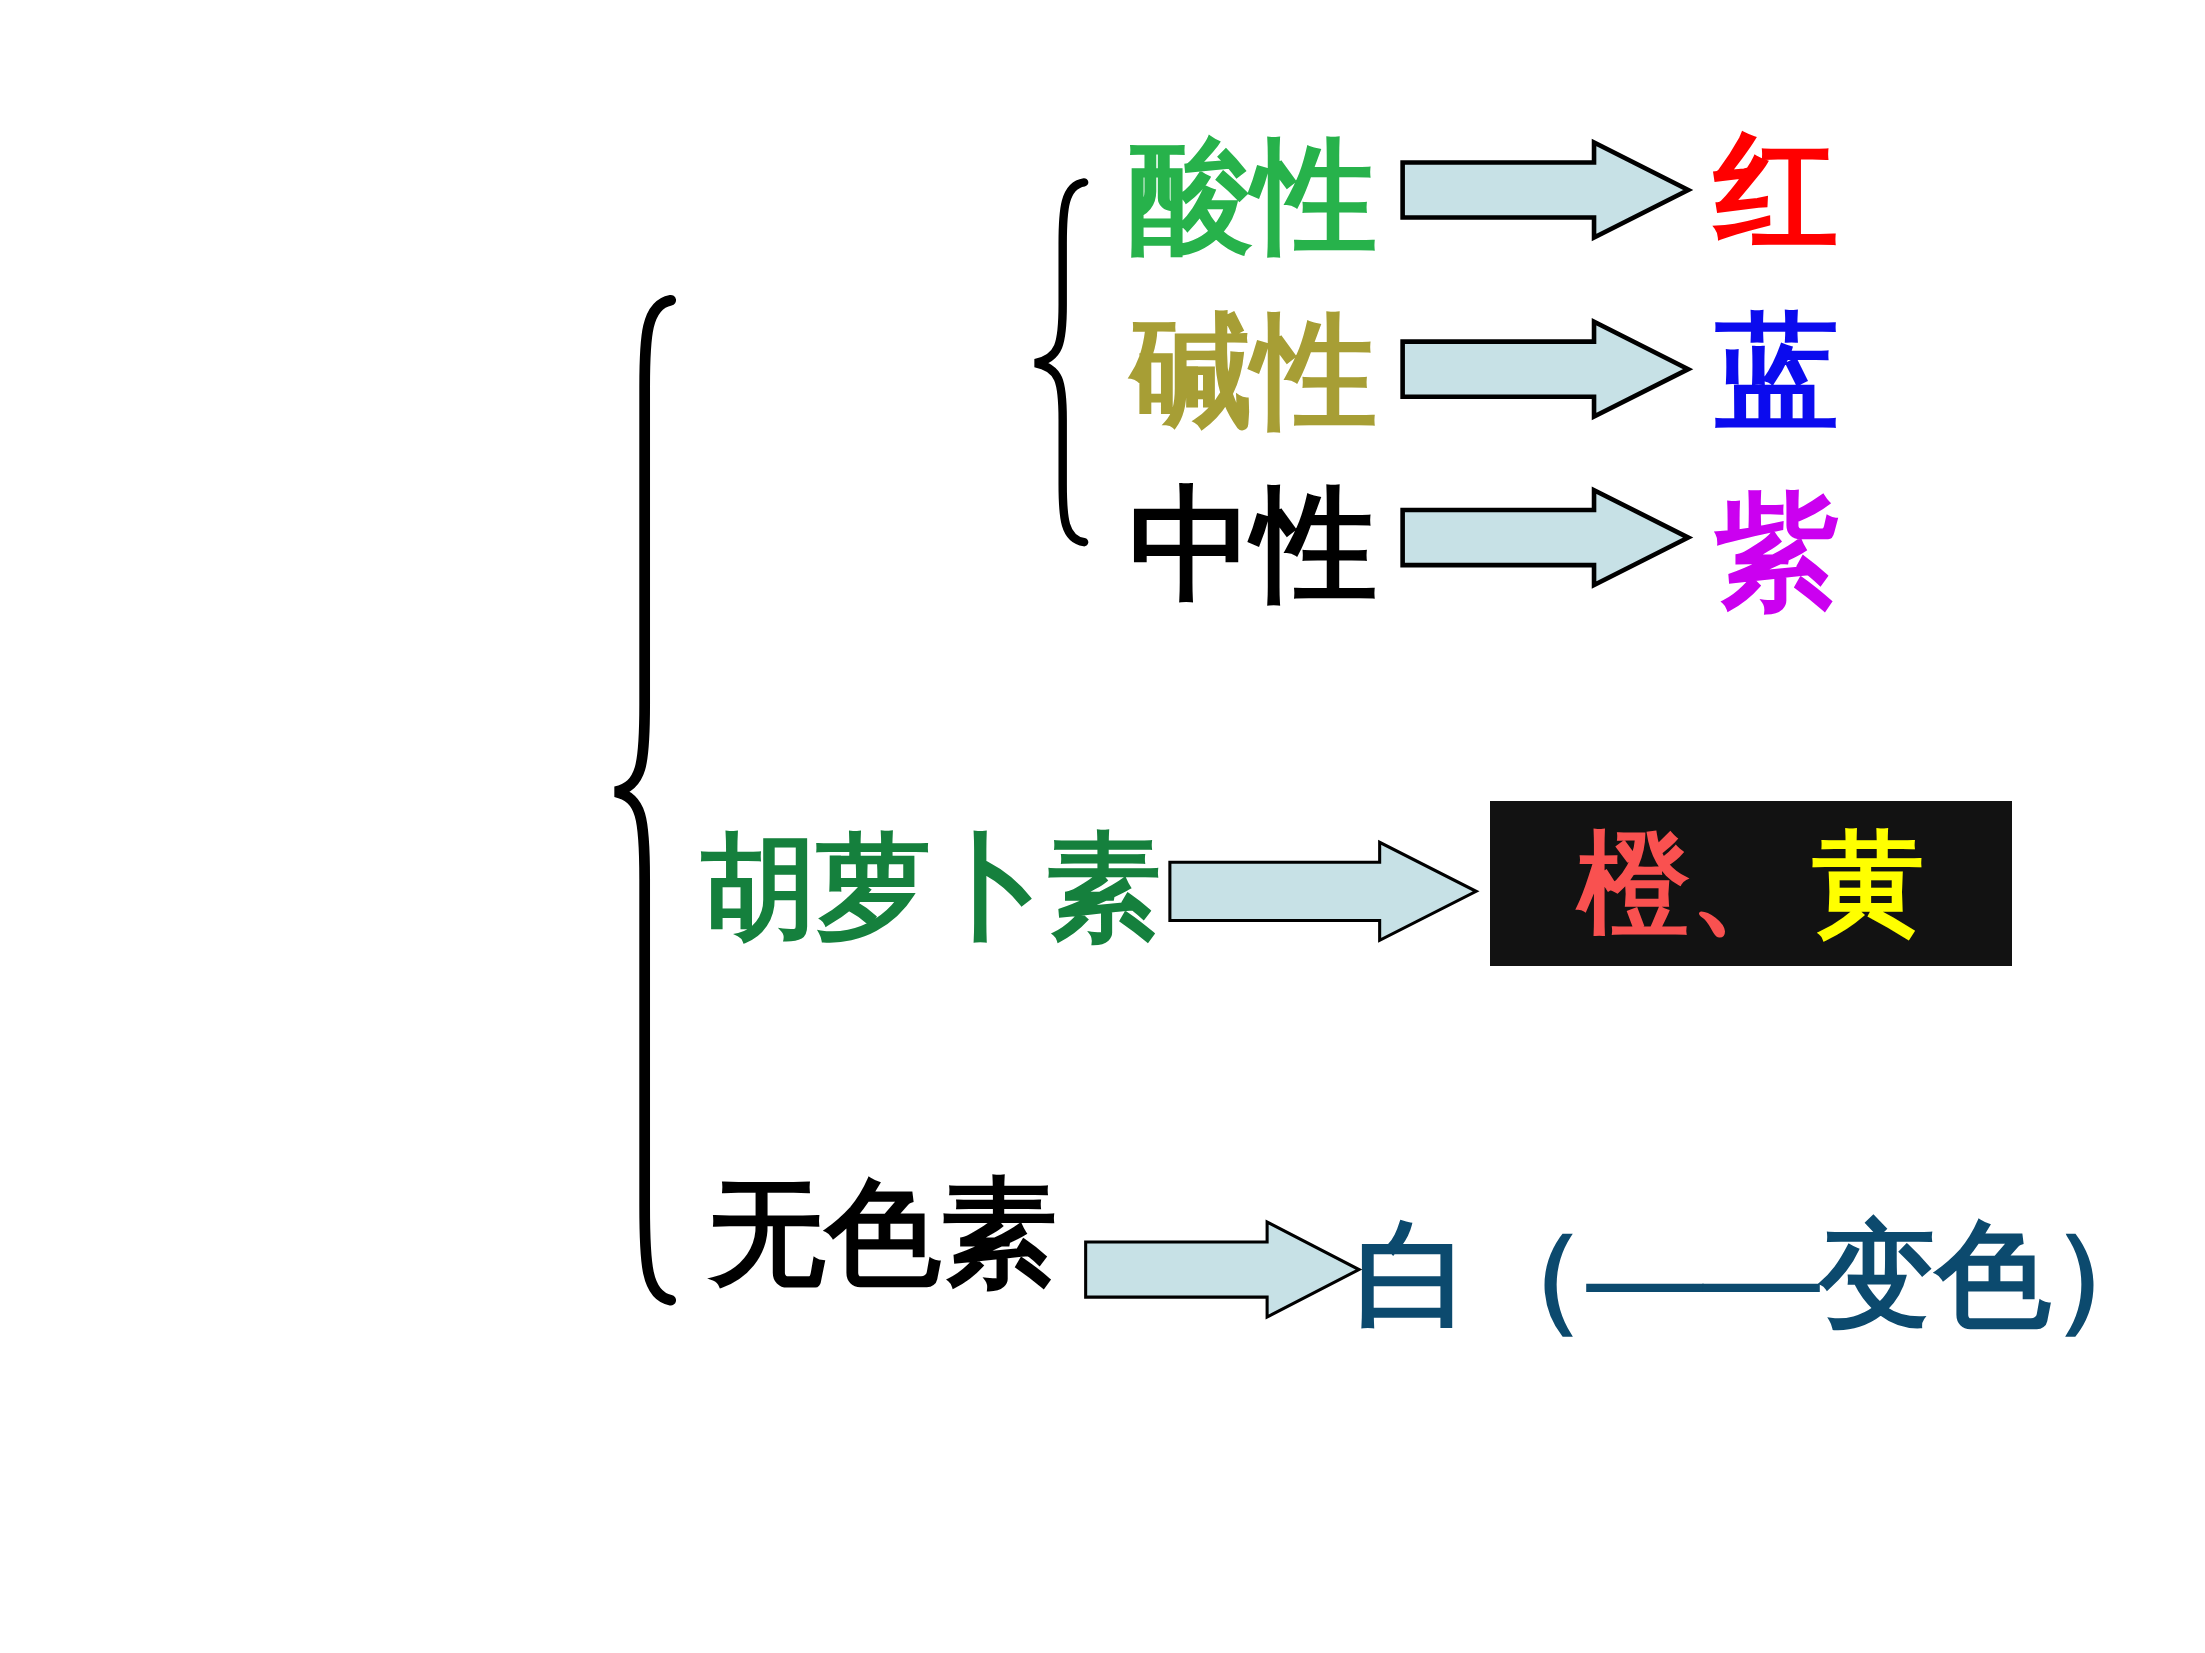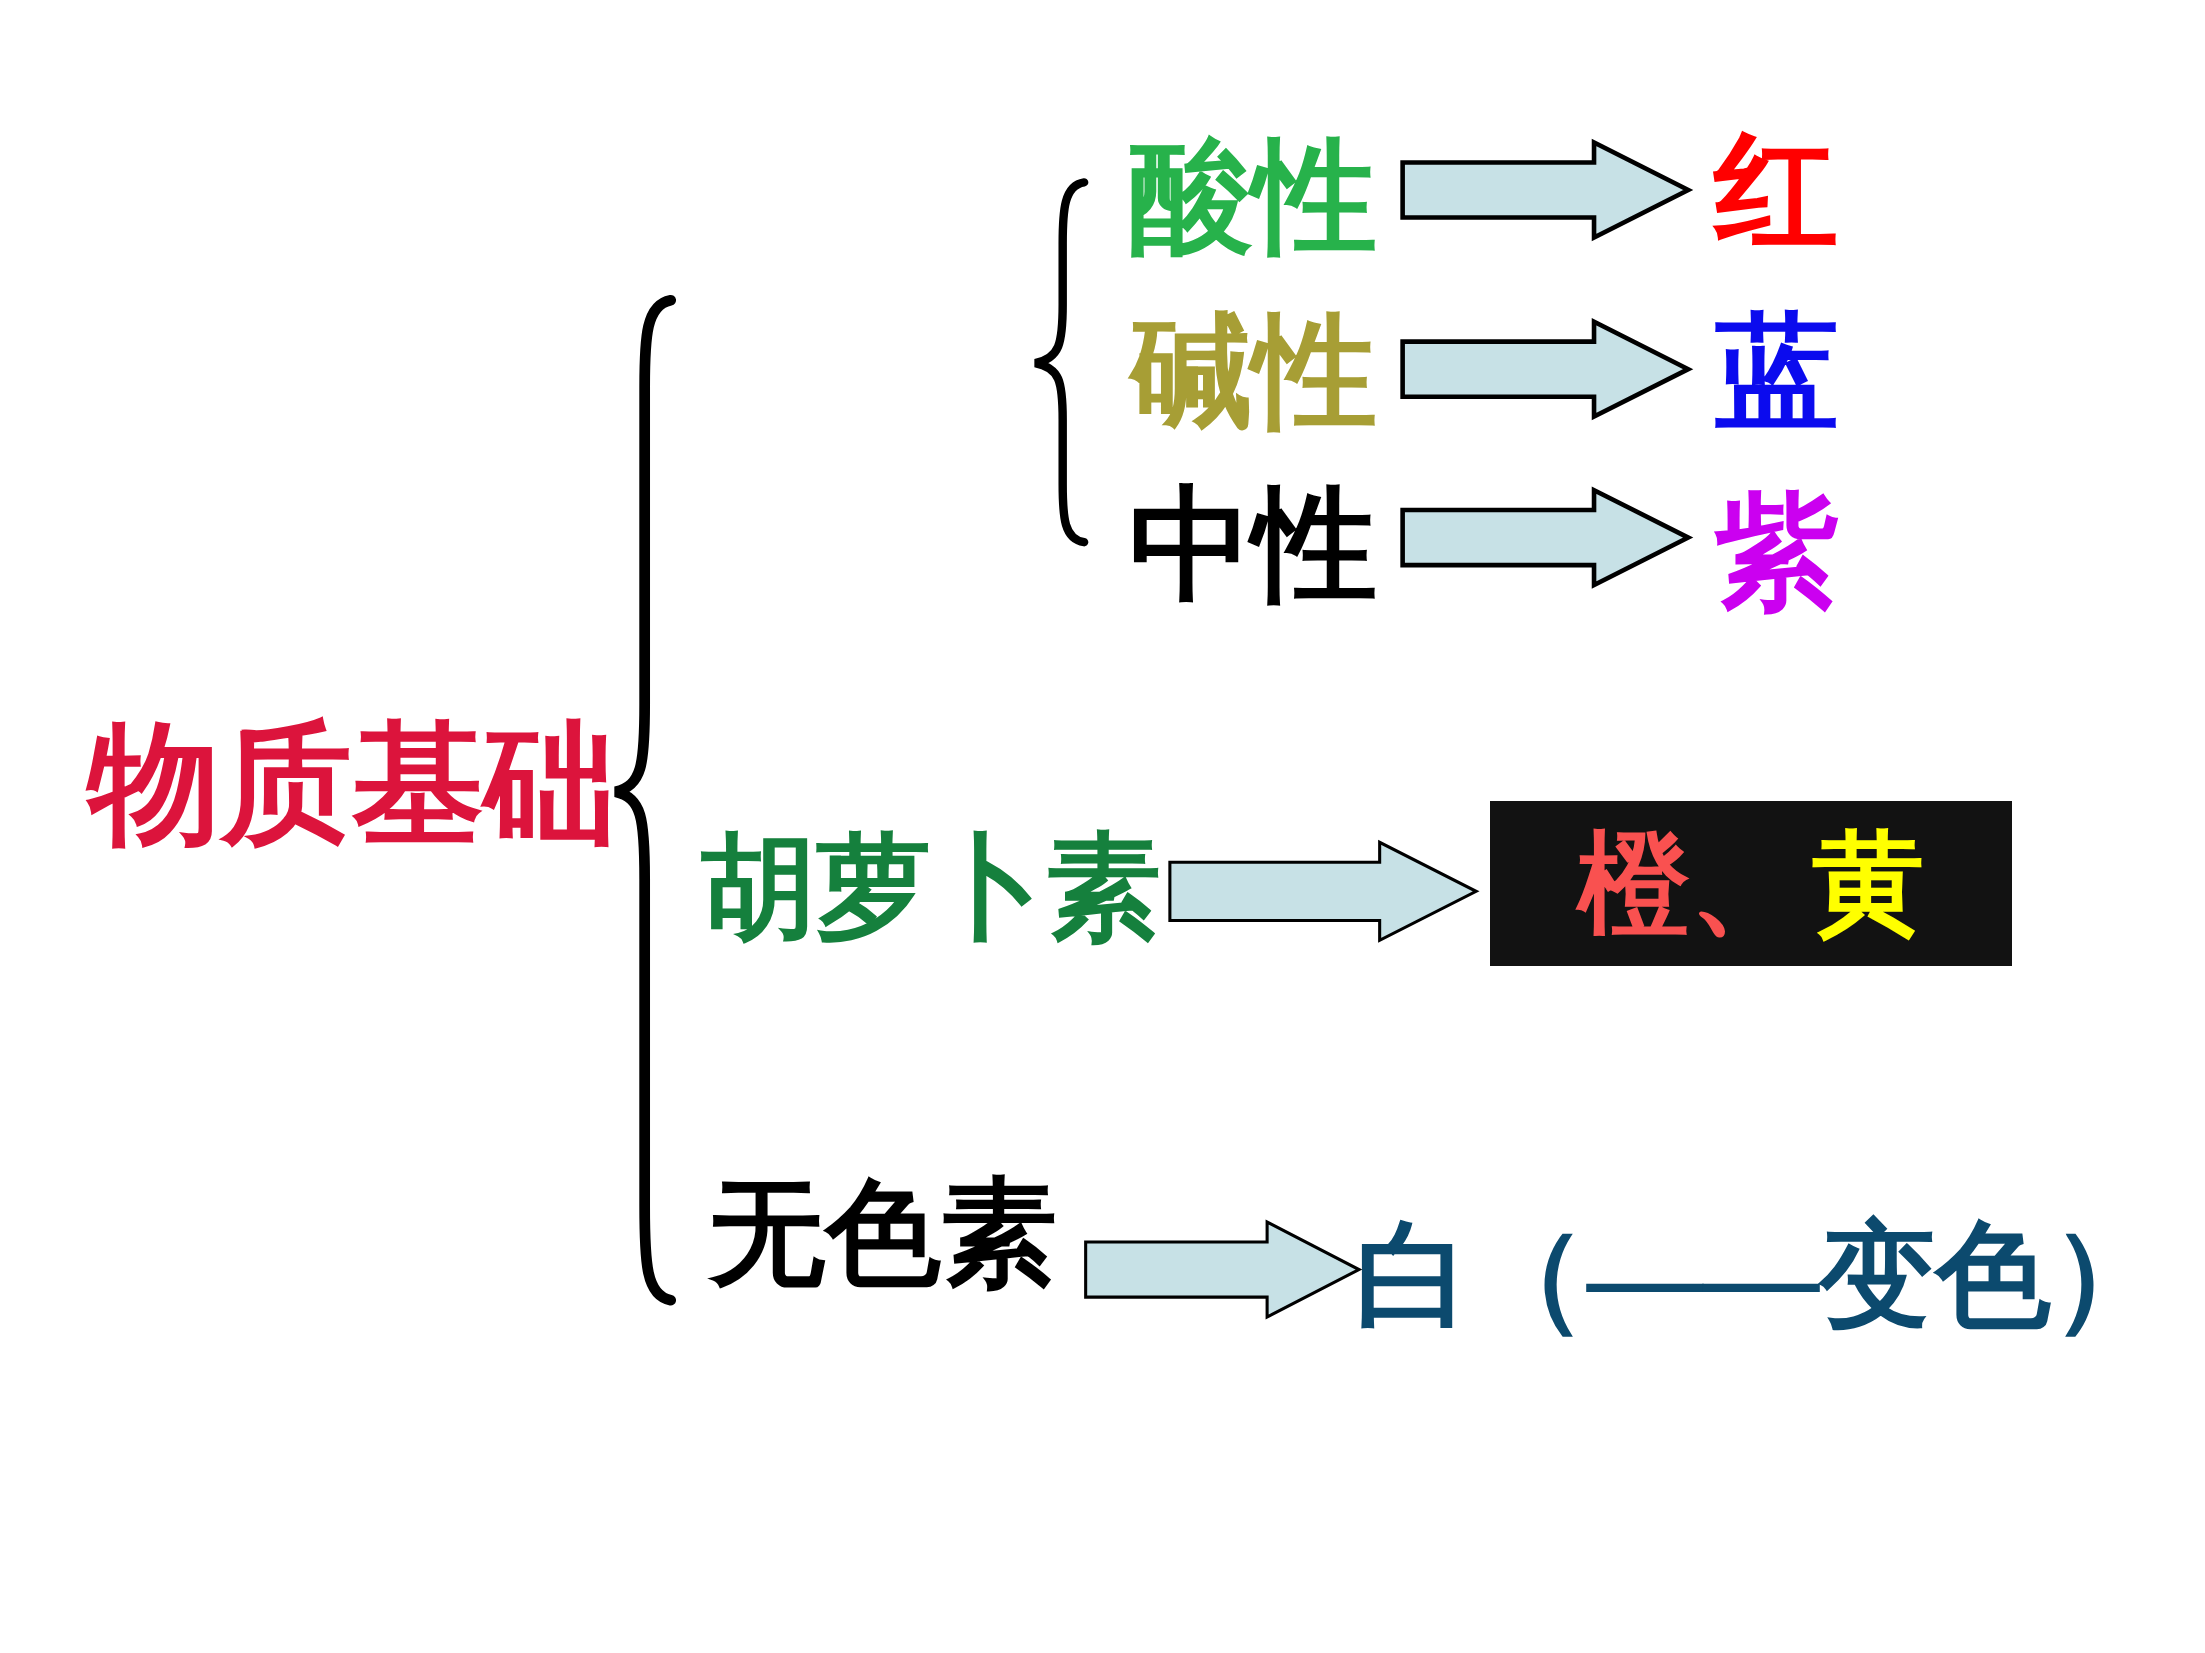--- a/index.html
+++ b/index.html
@@ -90,21 +90,20 @@
              L 1388 632
              C 1388 676 1390 704 1416 708"></path>
 
     <polygon class="arrow" stroke-width="6" points="1832,212 2082,212 2082,186 2205,248 2082,310 2082,284 1832,284" fill="#c7e1e6" stroke="#000000"></polygon>
     <polygon class="arrow" stroke-width="6" points="1832,446 2082,446 2082,420 2205,482 2082,544 2082,518 1832,518" fill="#c7e1e6" stroke="#000000"></polygon>
     <polygon class="arrow" stroke-width="6" points="1832,666 2082,666 2082,640 2205,702 2082,764 2082,738 1832,738" fill="#c7e1e6" stroke="#000000"></polygon>
     <polygon class="arrow" stroke-width="4" points="1528,1126 1802,1126 1802,1100 1928,1164 1802,1228 1802,1202 1528,1202" fill="#c7e1e6" stroke="#000000"></polygon>
     <polygon class="arrow" stroke-width="4" points="1418,1622 1655,1622 1655,1596 1775,1658 1655,1720 1655,1694 1418,1694" fill="#c7e1e6" stroke="#000000"></polygon>
   </svg>
 
-  <div class="t root-title" style="color: rgb(220, 20, 60);">物质基础</div>
 
 
   <div class="t label-acidic" style="color: rgb(39, 178, 75);">酸性</div>
   <div class="t label-red" style="color: rgb(255, 0, 0);">红</div>
 
   <div class="t label-alkaline" style="color: rgb(167, 158, 53);">碱性</div>
   <div class="t label-blue" style="color: rgb(11, 11, 238);">蓝</div>
 
   <div class="t label-neutral" style="color: rgb(0, 0, 0);">中性</div>
   <div class="t label-purple" style="color: rgb(203, 0, 240);">紫</div>

